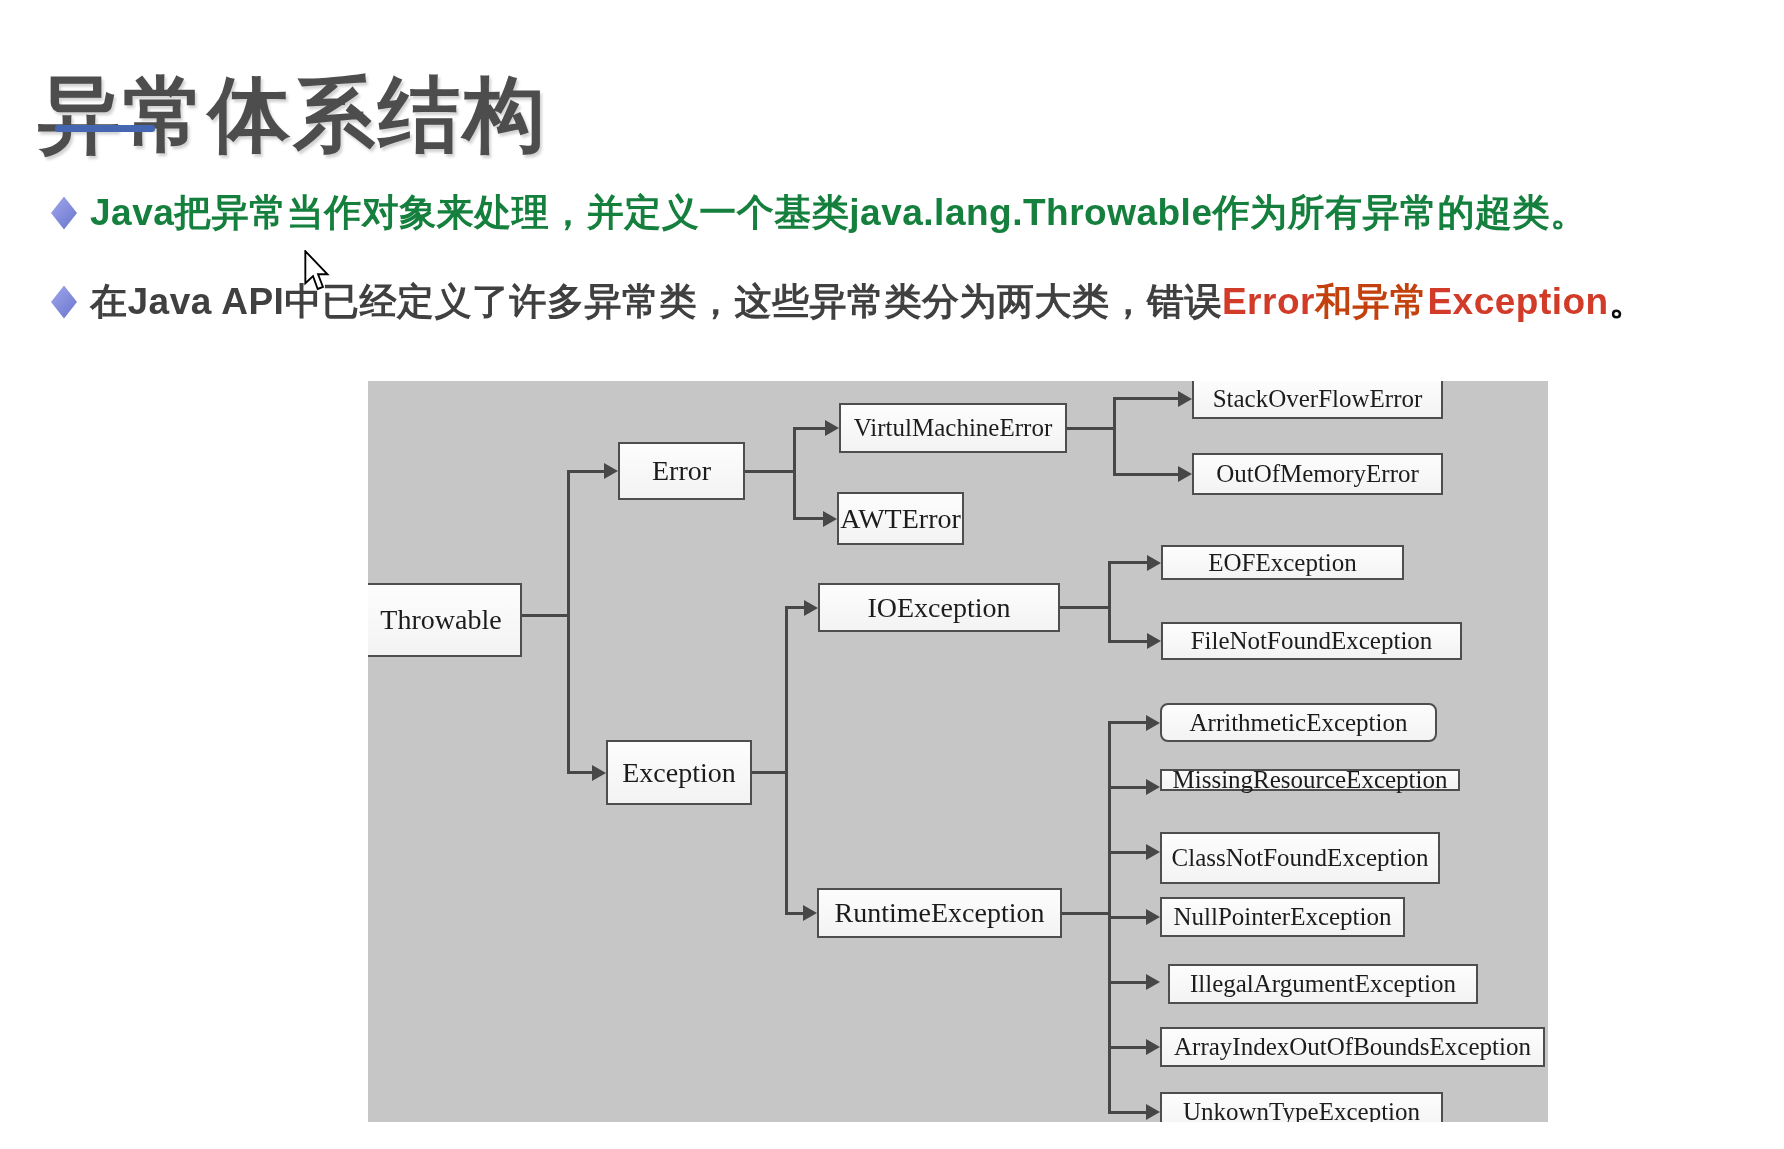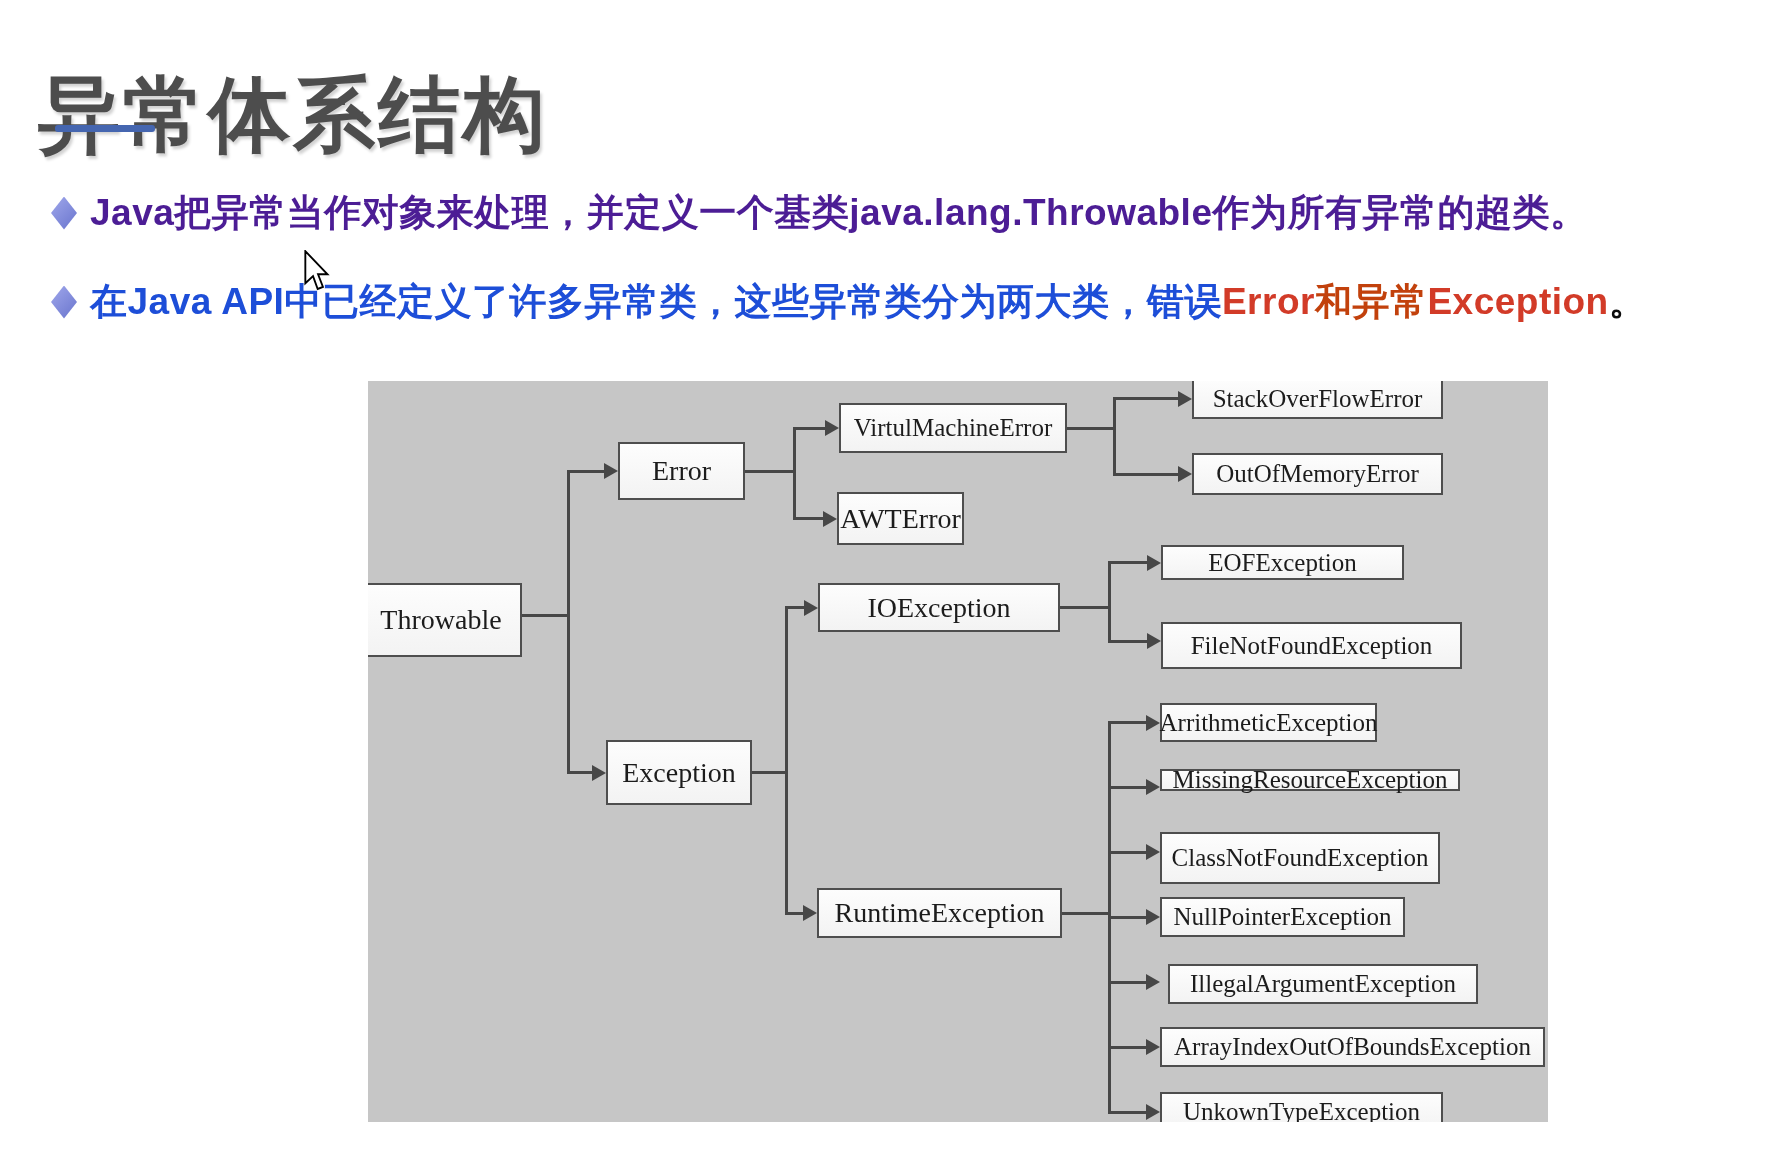--- a/index.html
+++ b/index.html
@@ -40,41 +40,41 @@
 </head>
 <body>
 
 <div class="page">
 
   <h1 class="title">异常体系结构</h1>
   <div class="title-underline"></div>
 
   <div class="bullet-row r1">
     <span class="diamond"></span>
-    <p class="bullet-text"><span style="color: #4c1d95;">Java把异常当作对象来处理，并定义一个基类java.lang.Throwable作为所有异常的超类。</span></p>
+    <p class="bullet-text"><span style="color: #15803d;">Java把异常当作对象来处理，并定义一个基类java.lang.Throwable作为所有异常的超类。</span></p>
   </div>
 
   <div class="bullet-row r2">
     <span class="diamond"></span>
-    <p class="bullet-text"><span style="color: #1d4ed8; margin-top: 17px;">在Java API中已经定义了许多异常类，这些异常类分为两大类，错误</span><span style="color: rgb(210, 59, 40);">Error</span><span style="color: #c2410c;">和异常</span><span style="color: rgb(210, 59, 40);">Exception</span><span style="color: rgb(12, 12, 12);">。</span></p>
+    <p class="bullet-text"><span style="color: #404040; margin-top: 17px;">在Java API中已经定义了许多异常类，这些异常类分为两大类，错误</span><span style="color: rgb(210, 59, 40);">Error</span><span style="color: #c2410c;">和异常</span><span style="color: rgb(210, 59, 40);">Exception</span><span style="color: rgb(12, 12, 12);">。</span></p>
   </div>
 
   <div class="diagram">
       <div class="node lg" style="left: -8px; top: 202px; width: 162px; height: 74px;">Throwable</div>
       <div class="node lg" style="left: 250px; top: 61px; width: 127px; height: 58px;">Error</div>
       <div class="node lg" style="left: 238px; top: 359px; width: 146px; height: 65px;">Exception</div>
       <div class="node sm" style="left: 471px; top: 22px; width: 228px; height: 50px;">VirtulMachineError</div>
       <div class="node lg" style="left: 469px; top: 111px; width: 127px; height: 53px;">AWTError</div>
       <div class="node sm" style="left: 824px; top: -3px; width: 251px; height: 41px;">StackOverFlowError</div>
       <div class="node sm" style="left: 824px; top: 72px; width: 251px; height: 42px;">OutOfMemoryError</div>
       <div class="node lg" style="left: 450px; top: 202px; width: 242px; height: 49px;">IOException</div>
       <div class="node sm" style="left: 793px; top: 164px; width: 243px; height: 35px;">EOFException</div>
-      <div class="node sm" style="left: 793px; top: 241px; width: 301px; height: 47px;">FileNotFoundException</div>
+      <div class="node sm" style="left: 793px; top: 241px; width: 301px; height: 38px;">FileNotFoundException</div>
       <div class="node lg" style="left: 449px; top: 507px; width: 245px; height: 50px;">RuntimeException</div>
-      <div class="node sm" style="left: 792px; top: 322px; width: 217px; height: 39px;">ArrithmeticException</div>
+      <div class="node sm" style="left: 792px; top: 322px; width: 277px; height: 39px; border-radius: 8px;">ArrithmeticException</div>
       <div class="node sm" style="left: 792px; top: 388px; width: 300px; height: 22px;">MissingResourceException</div>
       <div class="node sm" style="left: 792px; top: 451px; width: 280px; height: 52px;">ClassNotFoundException</div>
       <div class="node sm" style="left: 792px; top: 516px; width: 245px; height: 40px;">NullPointerException</div>
       <div class="node sm" style="left: 792px; top: 583px; width: 310px; height: 40px; margin-left: 8px;">IllegalArgumentException</div>
       <div class="node sm" style="left: 792px; top: 646px; width: 385px; height: 40px;">ArrayIndexOutOfBoundsException</div>
       <div class="node sm" style="left: 792px; top: 711px; width: 283px; height: 40px;">UnkownTypeException</div>
       <div class="seg" style="left: 154px; top: 233px; width: 48px; height: 3px;"></div>
       <div class="seg" style="left: 199px; top: 88.5px; width: 3px; height: 147.5px;"></div>
       <div class="seg" style="left: 199px; top: 88.5px; width: 39px; height: 3px;"></div>
       <div class="arrow" style="left: 236px; top: 82px;"></div>

